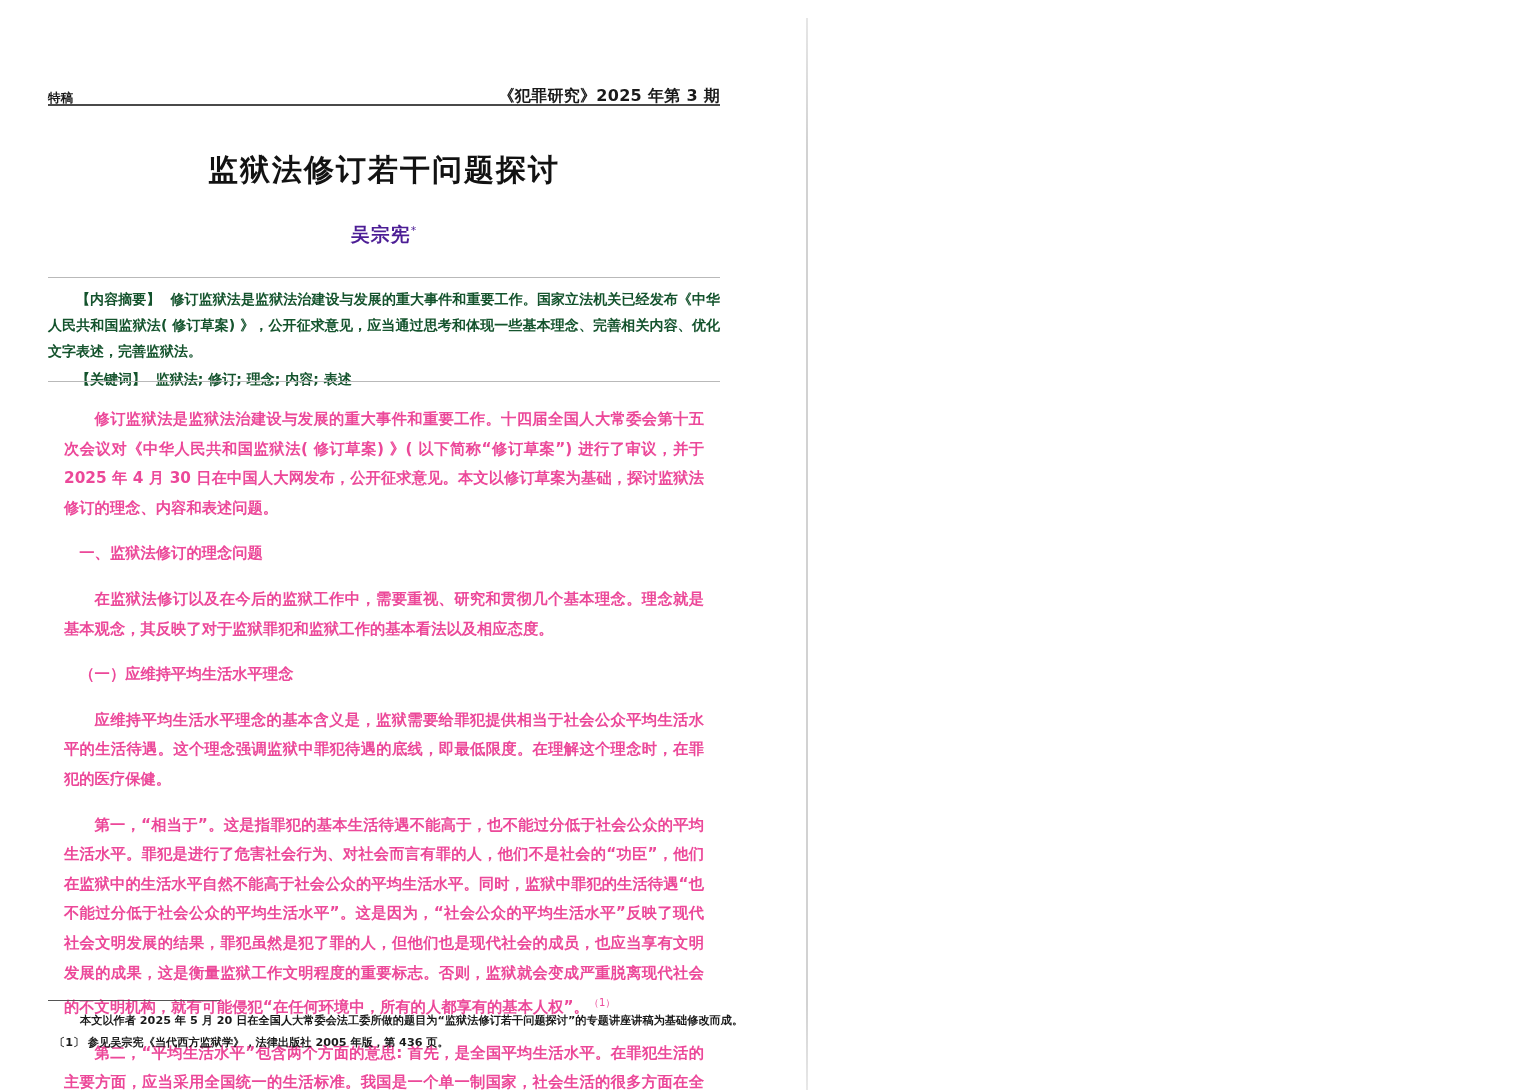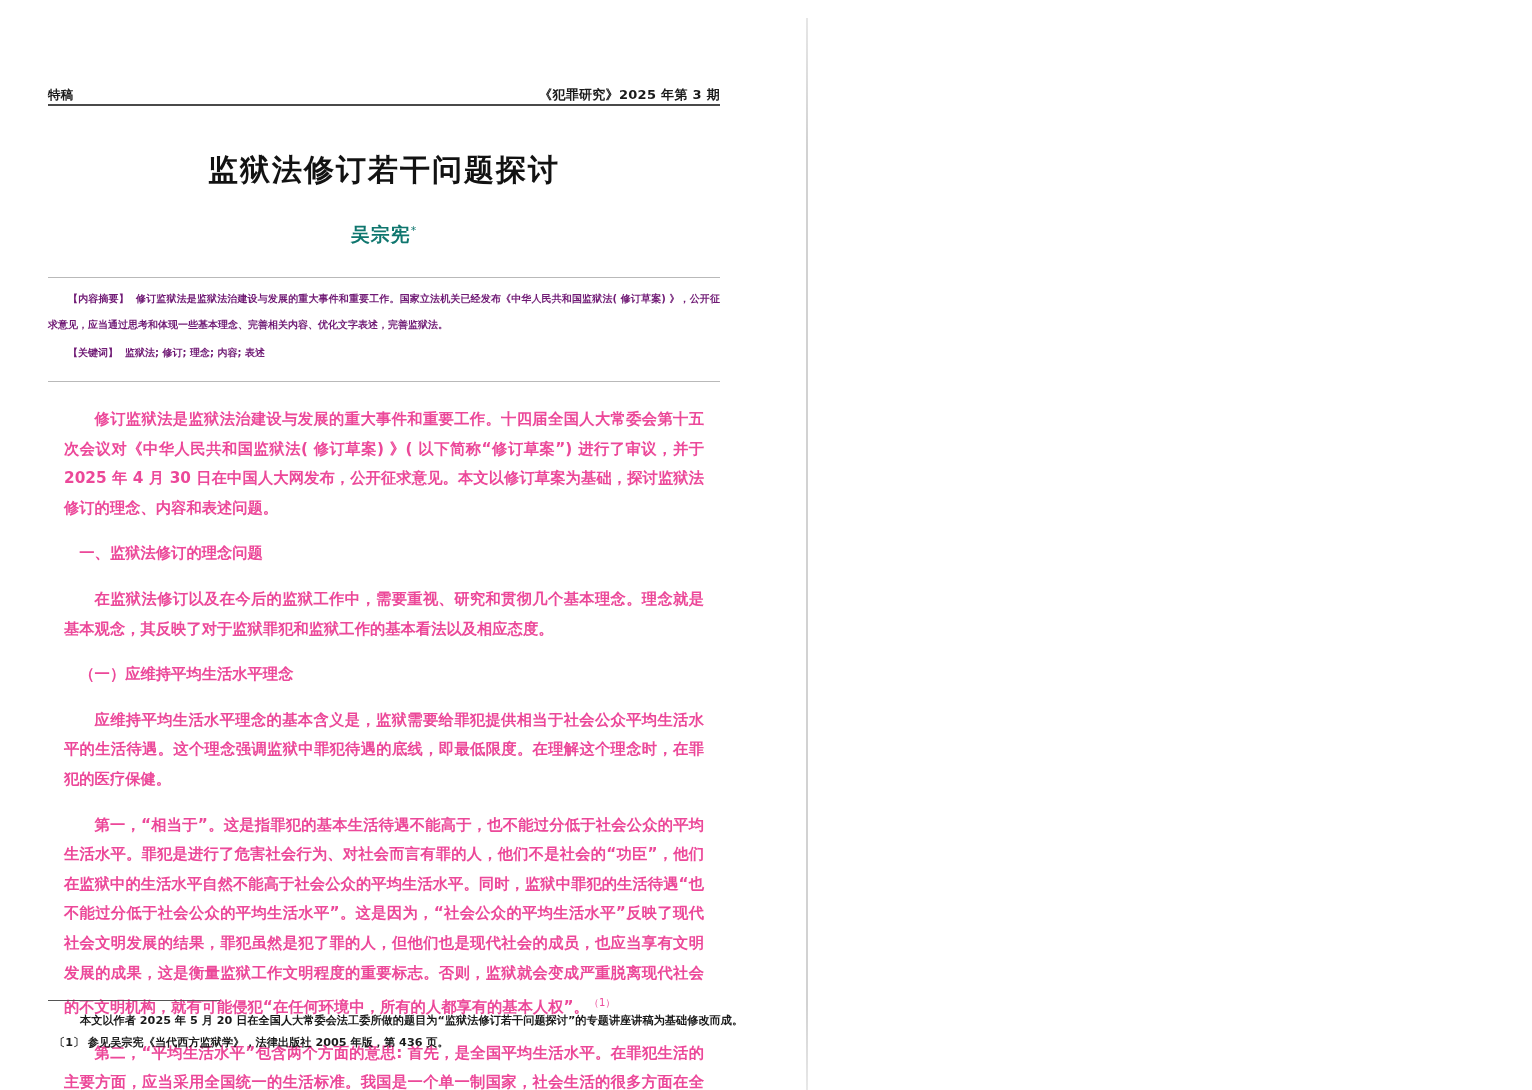--- a/index.html
+++ b/index.html
@@ -51,21 +51,21 @@
     top: 86px;
     width: 672px;
     display: flex;
     justify-content: space-between;
     align-items: flex-end;
     font-size: 12.5px;
     font-weight: bold;
     letter-spacing: .3px;
     color: #1a1a1a;
   }
-  .running-head .rh-right { font-size: 13px; }
+  .running-head .rh-right { font-size: 16px; }
 
   .rule-head {
     position: absolute;
     left: 48px;
     top: 104px;
     width: 672px;
     height: 0;
     border-top: 2.2px solid #4a4a4a;
   }
 
@@ -83,21 +83,21 @@
 
   .art-author-left {
     position: absolute;
     left: 48px;
     top: 222px;
     width: 672px;
     text-align: center;
     font-size: 19px;
     font-weight: bold;
     letter-spacing: 1px;
-    color: #0f766e;
+    color: #4c1d95;
   }
   .art-author-left .star {
     font-size: 11px;
     vertical-align: super;
     font-weight: normal;
   }
 
   .rule-thin-1 {
     position: absolute;
     left: 48px; top: 277px; width: 672px; height: 0;
@@ -110,26 +110,26 @@
   }
 
   .abstract-block {
     position: absolute;
     left: 48px;
     top: 286px;
     width: 672px;
   }
   .abstract-block p {
     margin: 0 0 2px 0;
-    font-size: 10px;
+    font-size: 14px;
     line-height: 26px;
     text-align: justify;
     text-justify: inter-ideograph;
     text-indent: 2em;
-    color: #701a75;
+    color: #14532d;
     font-weight: 600;
   }
   .abstract-block .lbl { font-weight: bold; }
 
   .body-left {
     position: absolute;
     left: 48px;
     top: 398px;
     width: 672px;
   }

